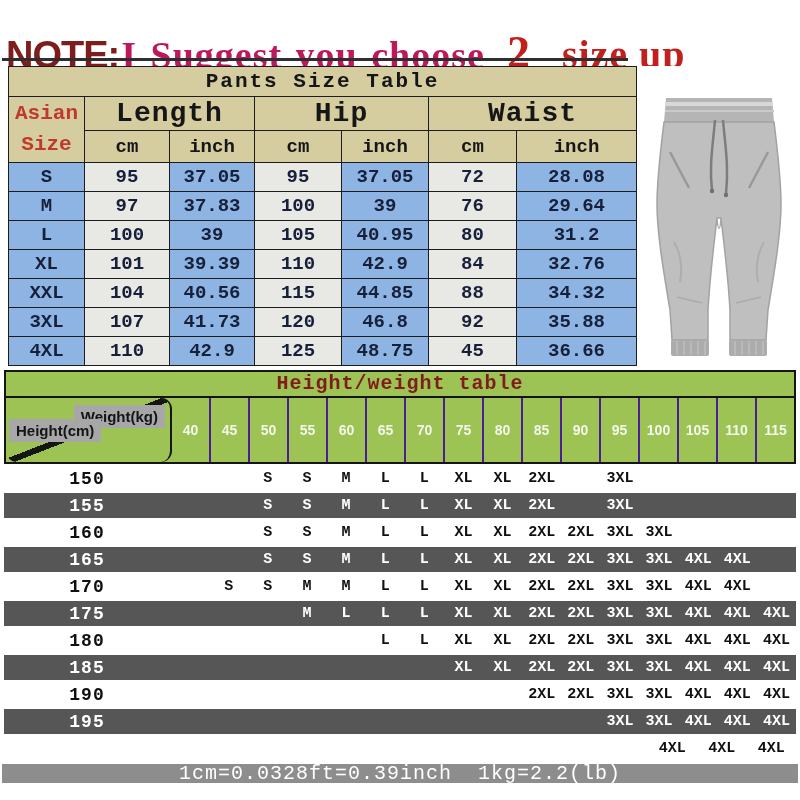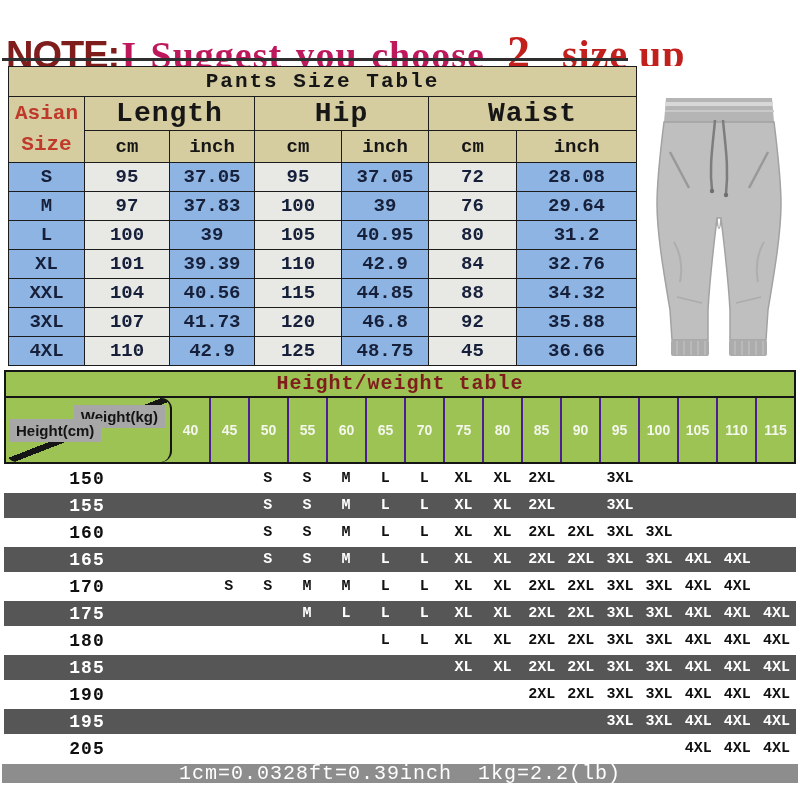--- a/index.html
+++ b/index.html
@@ -426,21 +426,20 @@
         <div class="hw-cell"></div>
         <div class="hw-cell"></div>
         <div class="hw-cell"></div>
         <div class="hw-cell">3XL</div>
         <div class="hw-cell">3XL</div>
         <div class="hw-cell">4XL</div>
         <div class="hw-cell">4XL</div>
         <div class="hw-cell">4XL</div>
       </div>
       <div class="hw-row light">
-        <div class="hw-label">205</div>
         <div class="hw-cell"></div>
         <div class="hw-cell"></div>
         <div class="hw-cell"></div>
         <div class="hw-cell"></div>
         <div class="hw-cell"></div>
         <div class="hw-cell"></div>
         <div class="hw-cell"></div>
         <div class="hw-cell"></div>
         <div class="hw-cell"></div>
         <div class="hw-cell"></div>

